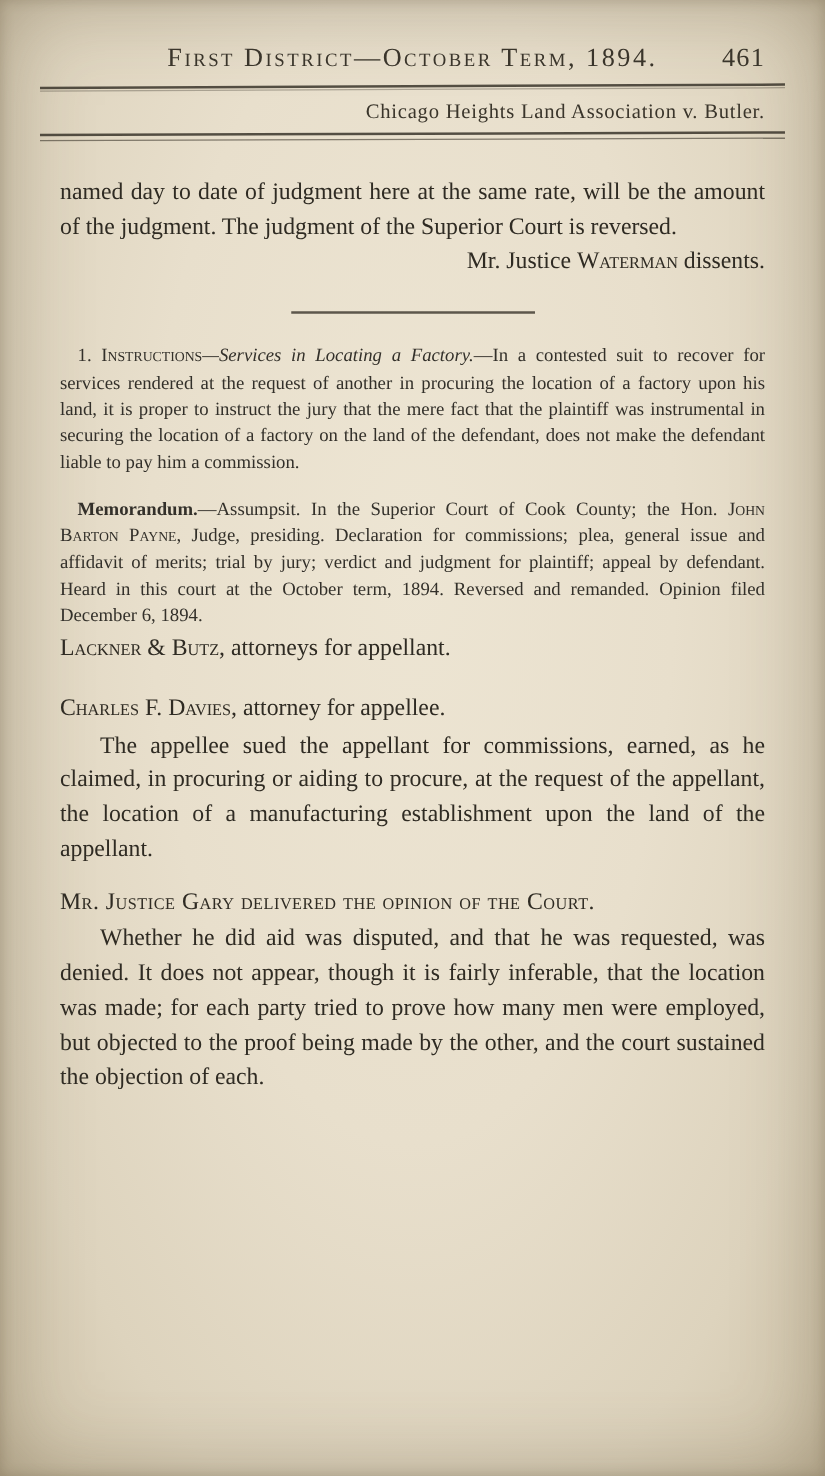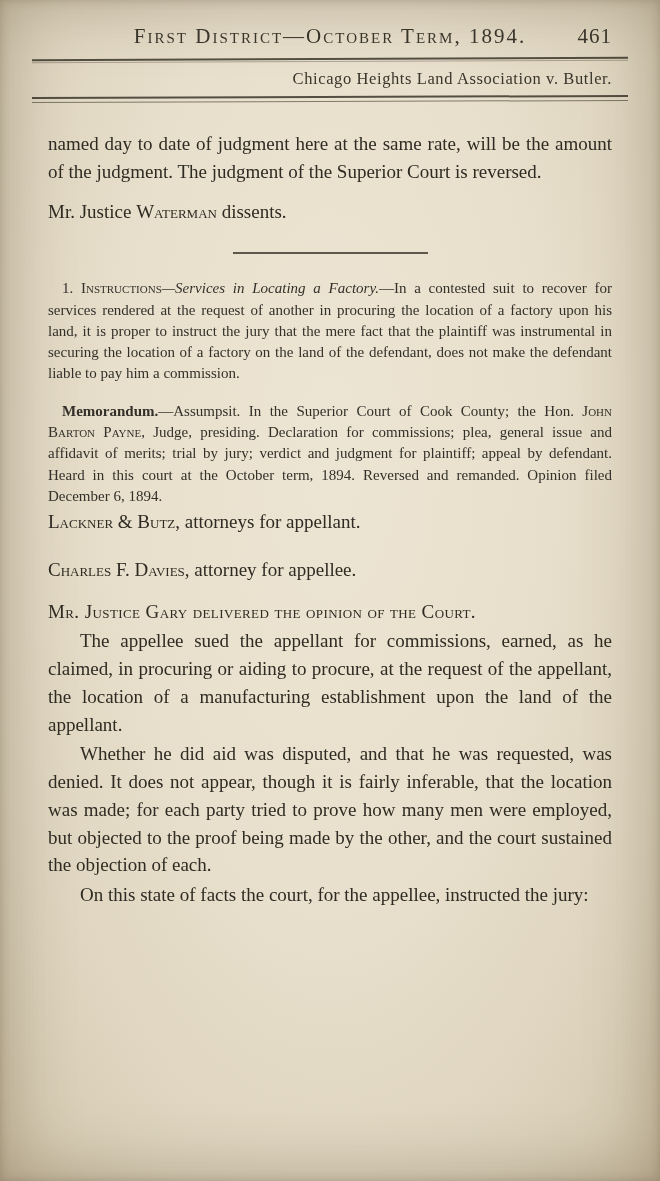--- a/index.html
+++ b/index.html
@@ -7,21 +7,21 @@
   .page {
     position: relative;
     width: 660px;
     height: 1181px;
     margin: 0 auto;
     overflow: hidden;
     color: #2e2a22;
     font-family: "Liberation Serif", "DejaVu Serif", serif;
     background: radial-gradient(ellipse at 50% 38%, #ede5d3 0%, #e8dfcc 45%, #ddd3bd 78%, #cfc3a9 100%);
     box-shadow: inset 0 0 70px rgba(90, 74, 46, 0.38), inset 0 0 10px rgba(80,64,40,.25);
-    padding: 24px 48px 24px 48px;
+    padding: 34px 48px 24px 48px;
   }
   .sc { font-variant: small-caps; }
   .it { font-style: italic; }
   .b  { font-weight: bold; }
 
   .page-header {
     position: relative;
     text-align: center;
     font-variant: small-caps;
     font-size: 21px;
@@ -56,21 +56,21 @@
     transform: rotate(-0.2deg);
   }
 
   .body-text {
     font-size: 19px;
     line-height: 1.46;
     text-align: justify;
     color: #2f2b23;
   }
   .para-opening { margin-top: 28px; }
-  .dissent { margin-top: 13px; text-align: left; }
+  .dissent { text-align: right; }
 
   .mid-divider {
     width: 195px;
     border-top: 2px solid rgba(58,53,43,.8);
     margin: 26px auto 24px auto;
   }
 
   .case-title {
     text-align: center;
     font-weight: bold;
@@ -137,22 +137,21 @@
 
     <p class="headnote headnote-first"><span>1.</span> <span class="sc">Instructions</span><span class="it">—Services in Locating a Factory.</span><span>—In a contested suit to recover for services rendered at the request of another in procuring the location of a factory upon his land, it is proper to instruct the jury that the mere fact that the plaintiff was instrumental in securing the location of a factory on the land of the defendant, does not make the defendant liable to pay him a commission.</span></p>
 
 
     <p class="memorandum"><span class="b">Memorandum.</span><span>—Assumpsit. In the Superior Court of Cook County; the Hon. </span><span class="sc">John Barton Payne</span><span>, Judge, presiding. Declaration for commissions; plea, general issue and affidavit of merits; trial by jury; verdict and judgment for plaintiff; appeal by defendant. Heard in this court at the October term, 1894. Reversed and remanded. Opinion filed December 6, 1894.</span></p>
 
     <p class="body-text counsel"><span class="sc">Lackner &amp; Butz</span><span>, attorneys for appellant.</span></p>
 
     <p class="body-text counsel"><span class="sc">Charles F. Davies</span><span>, attorney for appellee.</span></p>
 
+    <p class="body-text opinion-para">The appellee sued the appellant for commissions, earned, as he claimed, in procuring or aiding to procure, at the request of the appellant, the location of a manufacturing establishment upon the land of the appellant.</p>
+
     <p class="body-text opinion-byline">Mr. Justice Gary delivered the opinion of the Court.</p>
-
-    <p class="body-text opinion-para">The appellee sued the appellant for commissions, earned, as he claimed, in procuring or aiding to procure, at the request of the appellant, the location of a manufacturing establishment upon the land of the appellant.</p>
 
     <p class="body-text opinion-para">Whether he did aid was disputed, and that he was requested, was denied. It does not appear, though it is fairly inferable, that the location was made; for each party tried to prove how many men were employed, but objected to the proof being made by the other, and the court sustained the objection of each.</p>
 
-    <p class="body-text opinion-para">On this state of facts the court, for the appellee, instructed the jury:</p>
 
   </main>
 </div>
 
 </body></html>

